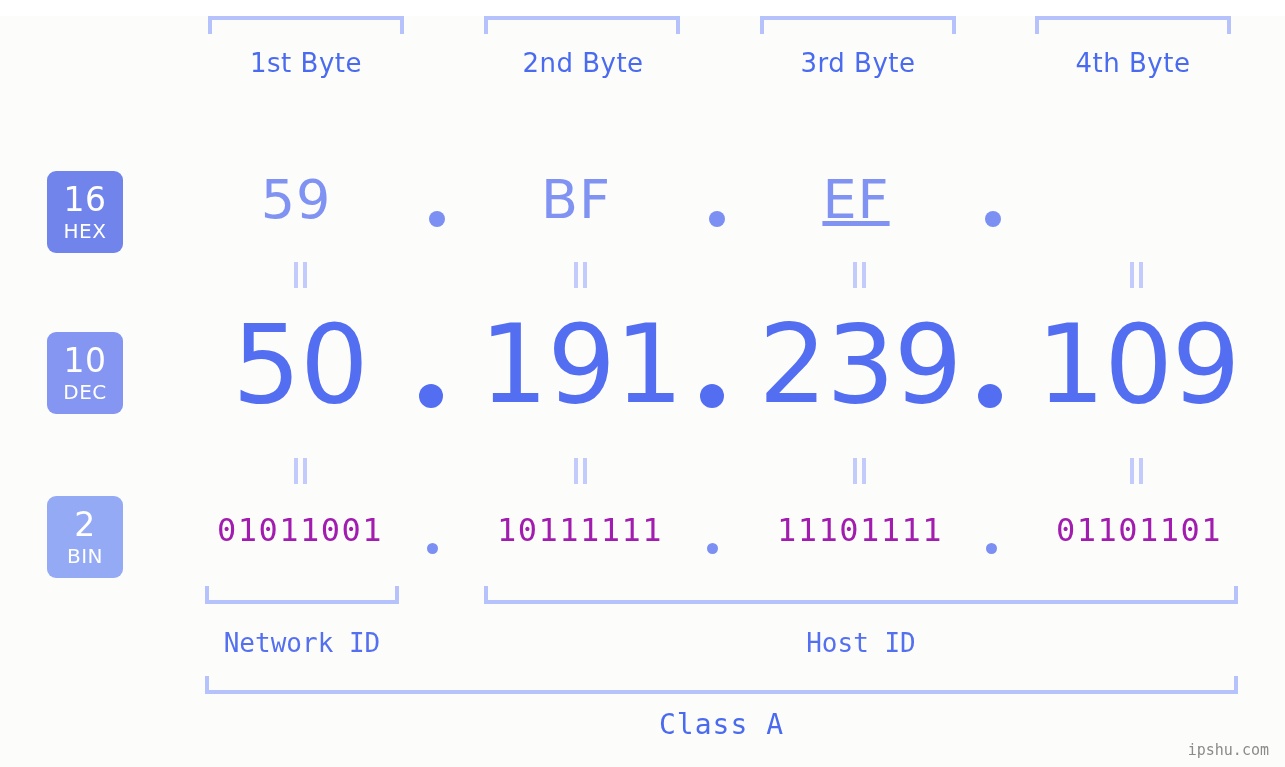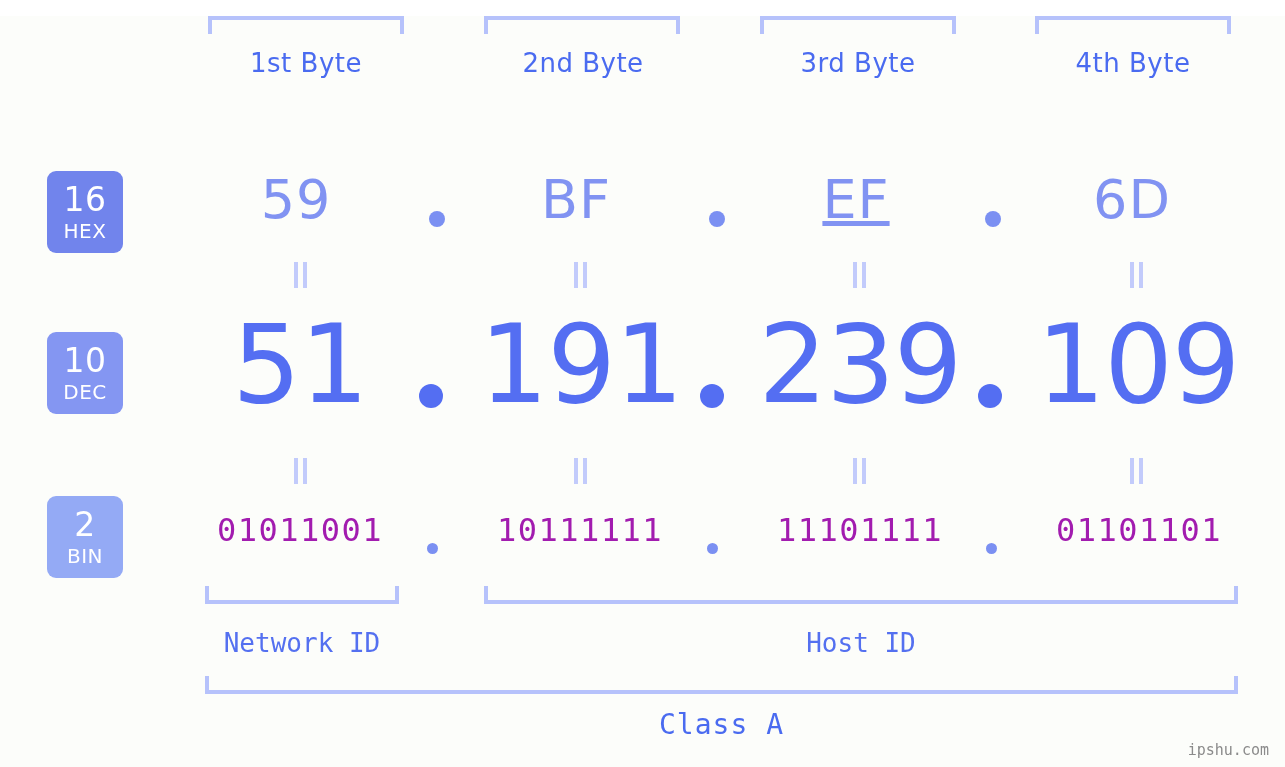--- a/index.html
+++ b/index.html
@@ -215,40 +215,39 @@
     <span class="num">2</span>
     <span class="lbl">BIN</span>
   </div>
 
   <div class="hex-val" style="left:176px;">59</div>
   <div class="hex-dot" style="left:429px;"></div>
   <div class="hex-val" style="left:456px;">BF</div>
   <div class="hex-dot" style="left:709px;"></div>
   <div class="hex-val" style="left:736px;text-decoration:underline;">EF</div>
   <div class="hex-dot" style="left:985px;"></div>
-  <div class="hex-val" style="left:1012px;">6D</div>
 
   <div class="eqmark" style="left:288px; top:246px;">
       <i class="a"></i>
       <i class="b"></i>
     </div>
   <div class="eqmark" style="left:568px; top:246px;">
       <i class="a"></i>
       <i class="b"></i>
     </div>
   <div class="eqmark" style="left:847px; top:246px;">
       <i class="a"></i>
       <i class="b"></i>
     </div>
   <div class="eqmark" style="left:1124px; top:246px;">
       <i class="a"></i>
       <i class="b"></i>
     </div>
 
-  <div class="dec-val" style="left:180px;">51</div>
+  <div class="dec-val" style="left:180px;">50</div>
   <div class="dec-dot" style="left:419px;"></div>
   <div class="dec-val" style="left:461px;">191</div>
   <div class="dec-dot" style="left:700px;"></div>
   <div class="dec-val" style="left:740px;">239</div>
   <div class="dec-dot" style="left:978px;"></div>
   <div class="dec-val" style="left:1018px;">109</div>
 
   <div class="eqmark" style="left:288px; top:442px;">
       <i class="a"></i>
       <i class="b"></i>

